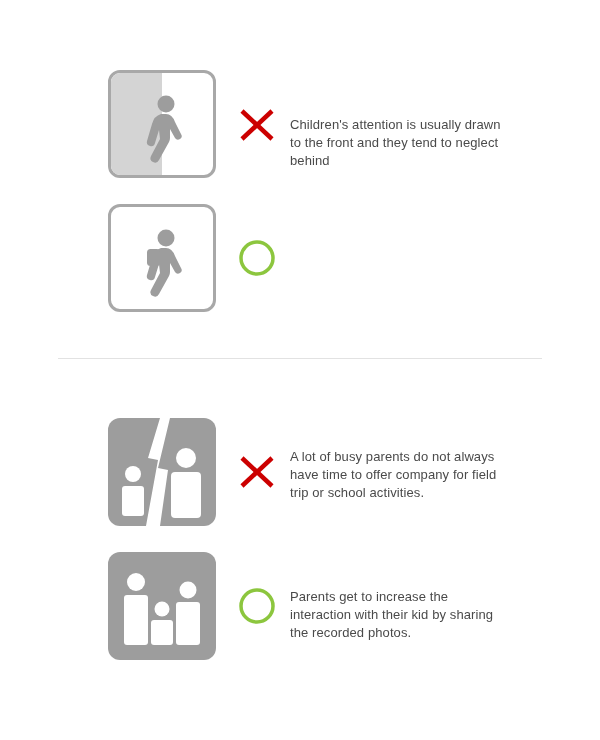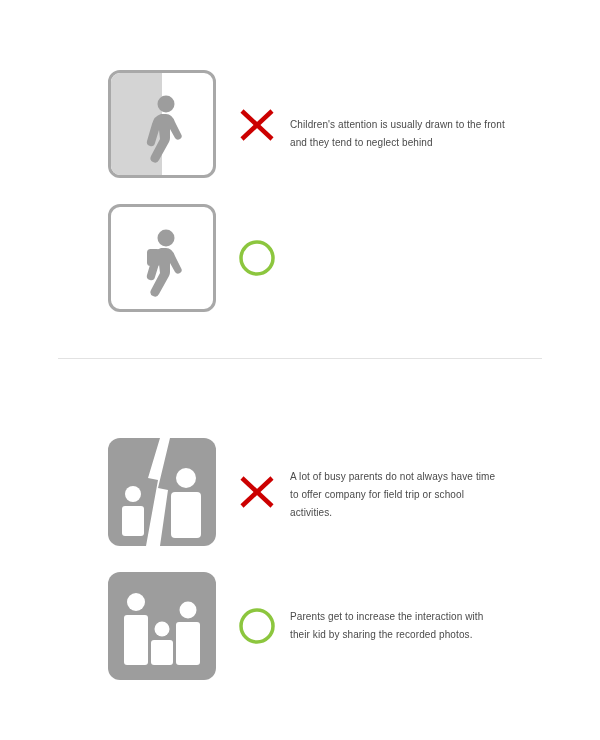--- a/index.html
+++ b/index.html
@@ -19,21 +19,21 @@
     width: 600px;
     height: 740px;
   }
 
   .section {
     position: absolute;
     left: 0;
     width: 600px;
   }
   #section-top { top: 70px; }
-  #section-bottom { top: 428px; }
+  #section-bottom { top: 408px; }
 
   .divider {
     position: absolute;
     left: 58px;
     top: 358px;
     width: 484px;
     height: 1px;
     background: #e2e2e2;
   }
 
@@ -81,21 +81,21 @@
     width: 44px;
     height: 44px;
   }
   .mark svg { display: block; }
 
   
   .caption {
     position: absolute;
     left: 290px;
     width: 215px;
-    font-size: 10px;
+    font-size: 13px;
     line-height: 18px;
     color: #4a4a4a;
     letter-spacing: 0.1px;
   }
 </style>
 </head>
 <body>
 
 <div class="page">
 

